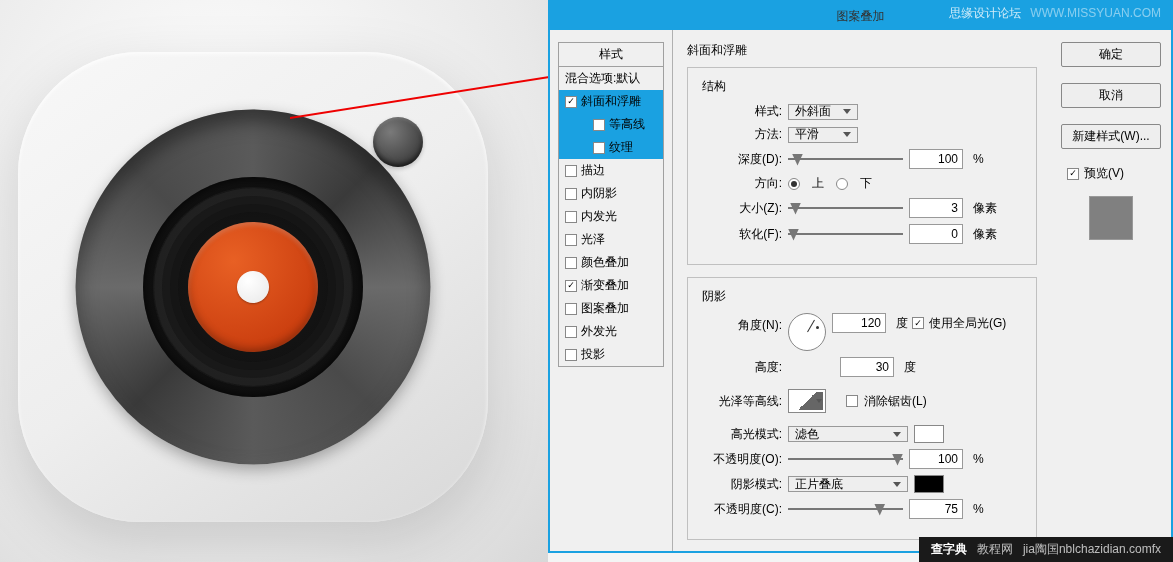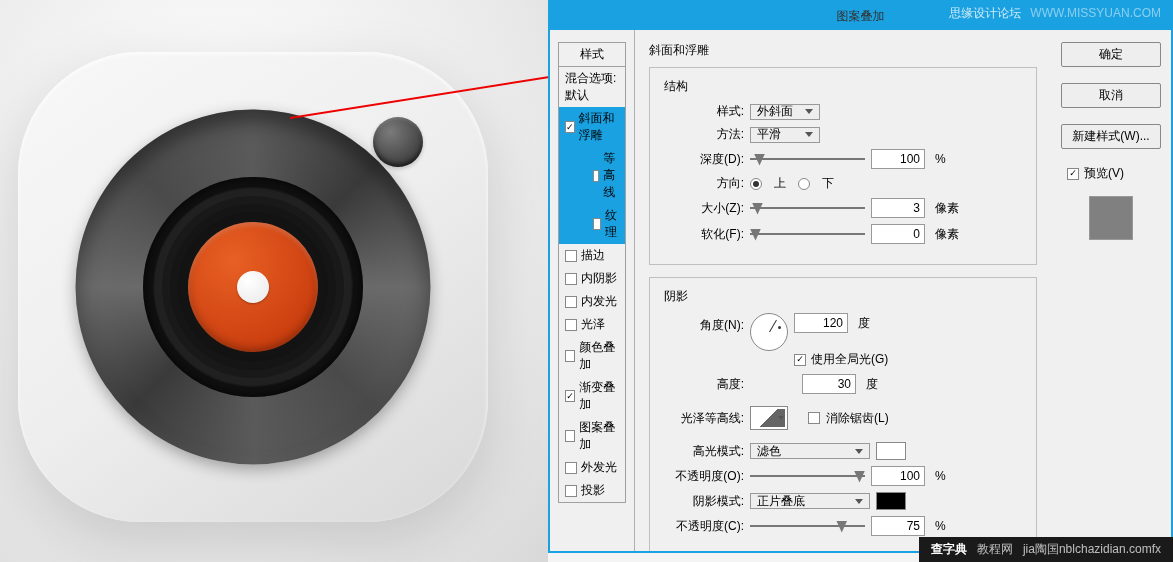--- a/index.html
+++ b/index.html
@@ -17,21 +17,21 @@
     .disc-center { position: absolute; left: 50%; top: 50%; transform: translate(-50%, -50%); width: 32px; height: 32px; border-radius: 50%; background: radial-gradient(circle at 35% 30%, #ffffff, #e8e8e8); box-shadow: 0 1px 2px rgba(0,0,0,0.3); }
     
     .arrow-line { position: absolute; left: 290px; top: 70px; width: 280px; height: 50px; pointer-events: none; }
     
     .dialog { position: absolute; left: 548px; top: 0; right: 0; height: 553px; background: #f0f0f0; border: 2px solid #1aa1e1; }
     .dialog-title { background: #1aa1e1; height: 28px; display: flex; align-items: center; justify-content: center; color: #333; position: relative; }
     .dialog-title-text { flex: 1; text-align: center; }
     
     .dialog-body { display: flex; height: calc(100% - 28px); }
     
-    .styles-panel { width: 85px; border-right: 1px solid #b0b0b0; padding-top: 12px; }
+    .styles-panel { width: 123px; border-right: 1px solid #b0b0b0; padding-top: 12px; }
     .style-header { border: 1px solid #a0a0a0; padding: 3px 6px; margin: 0 8px 0 8px; background: #f0f0f0; text-align: center; }
     .style-list { margin: 0 8px; border: 1px solid #a0a0a0; border-top: none; }
     .style-item { padding: 3px 6px; display: flex; align-items: center; gap: 4px; cursor: pointer; }
     .style-item.selected { background: #1aa1e1; }
     .style-item.indent { padding-left: 34px; }
     .chk { width: 12px; height: 12px; border: 1px solid #888; background: #fff; display: inline-flex; align-items: center; justify-content: center; font-size: 9px; line-height: 1; }
     .chk.checked::before { content: "✓"; color: #000; }
     
     .settings-panel { flex: 1; padding: 12px 14px; overflow-y: auto; }
     .section-title { margin-bottom: 8px; }
@@ -210,21 +210,21 @@
           <span class="unit">像素</span>
         </div>
       </div>
 
       <div class="fieldset">
         <div class="fieldset-title">阴影</div>
 
         <div class="row" style="align-items: flex-start;">
           <span class="row-label" style="margin-top:4px">角度(N):</span>
           <div class="angle-dial"></div>
-          <div style="display:flex;flex-direction:column;gap:18px;">
+          <div style="display:flex;flex-direction:row;gap:4px;">
             <div style="display:flex;align-items:center;gap:6px;">
               <div class="numbox">120</div>
               <span class="unit">度</span>
             </div>
             <div style="display:flex;align-items:center;gap:5px;">
               <span class="chk checked"></span>
               <span>使用全局光(G)</span>
             </div>
           </div>
         </div>

